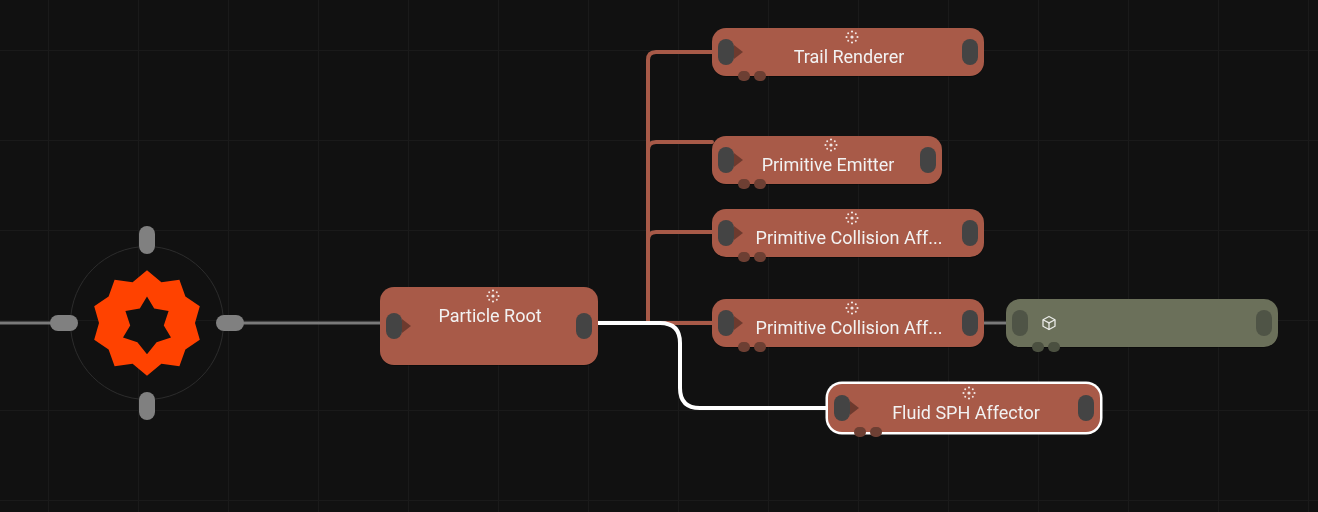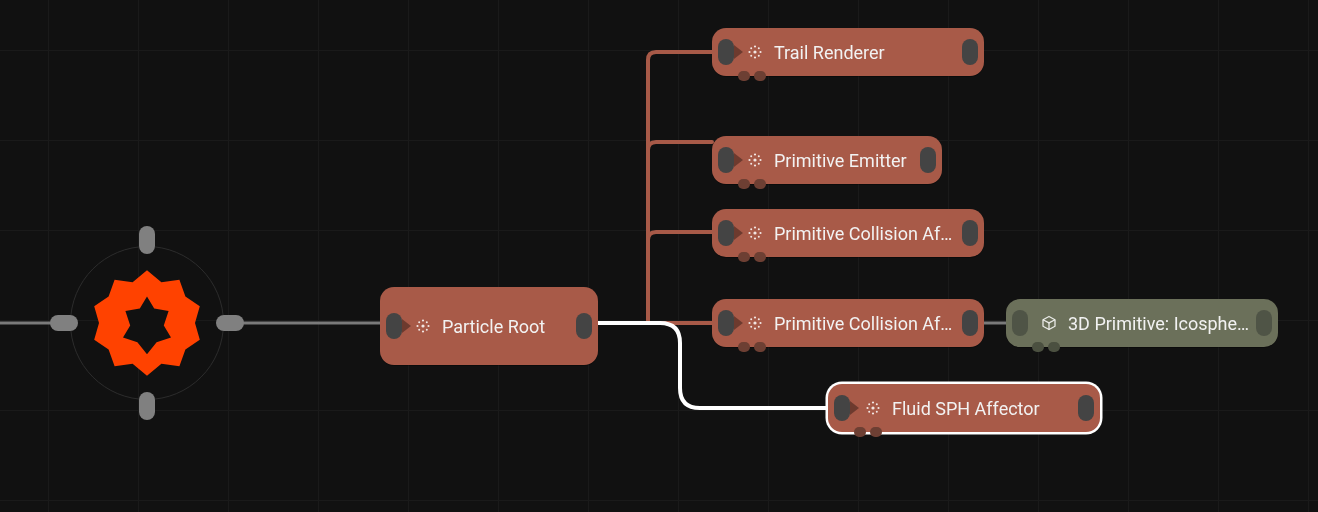--- a/index.html
+++ b/index.html
@@ -47,21 +47,21 @@
     position: absolute;
     height: 48px;
     border-radius: 14px;
     display: flex;
     align-items: center;
     color: var(--text);
     font-size: 18px;
     z-index: 2;
     padding: 0 26px 0 18px;
   }
-  .node.rust { background: var(--rust); }
+  .node.rust { background: var(--rust); flex-direction: column; }
   .node.olive { background: var(--olive); }
   .node.selected {
     box-shadow: 0 0 0 2.5px #fff;
   }
   .node .label {
     white-space: nowrap;
     overflow: hidden;
     text-overflow: ellipsis;
     flex: 1;
     margin-left: 10px;
@@ -380,20 +380,19 @@
   <div class="node olive" style="left:1006px; top:299px; width:272px;">
     <div class="port in"></div>
     <div class="port out"></div>
     <span class="type-icon" style="margin-left:16px;">
       <svg width="16" height="16" viewBox="0 0 16 16" fill="none" stroke="rgba(255,255,255,0.85)" stroke-width="1.3" stroke-linejoin="round">
         <path d="M8 1.5 L14 4.7 L14 11.3 L8 14.5 L2 11.3 L2 4.7 Z"></path>
         <path d="M2 4.7 L8 7.9 L14 4.7"></path>
         <path d="M8 7.9 L8 14.5"></path>
       </svg>
     </span>
-    <span class="label">3D Primitive: Icosphere</span>
     <div class="bottom-dots">
         <span></span>
         <span></span>
       </div>
   </div>
 
 </div>
 
 </body></html>

